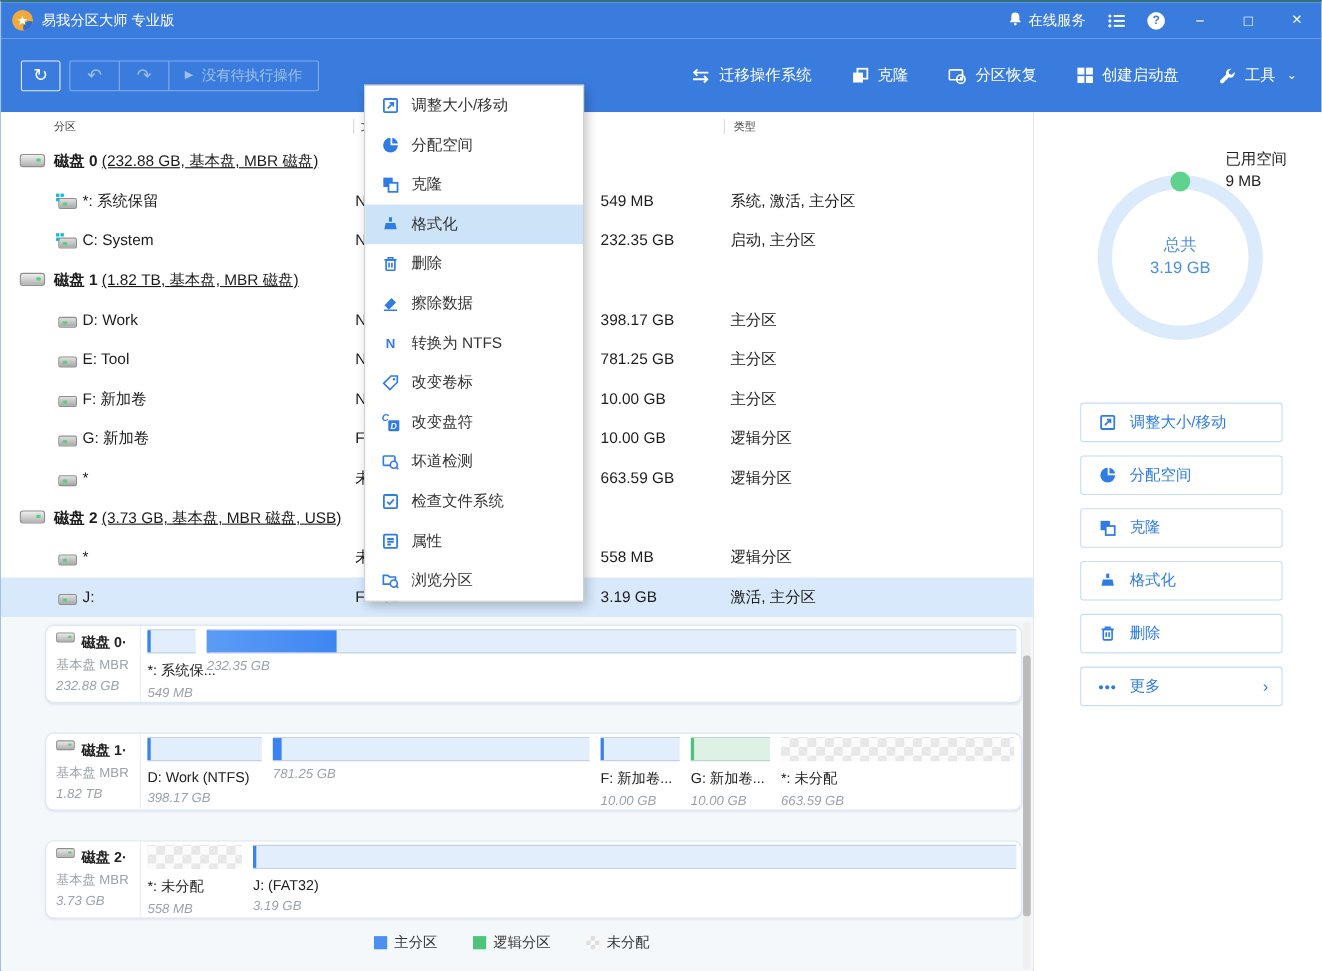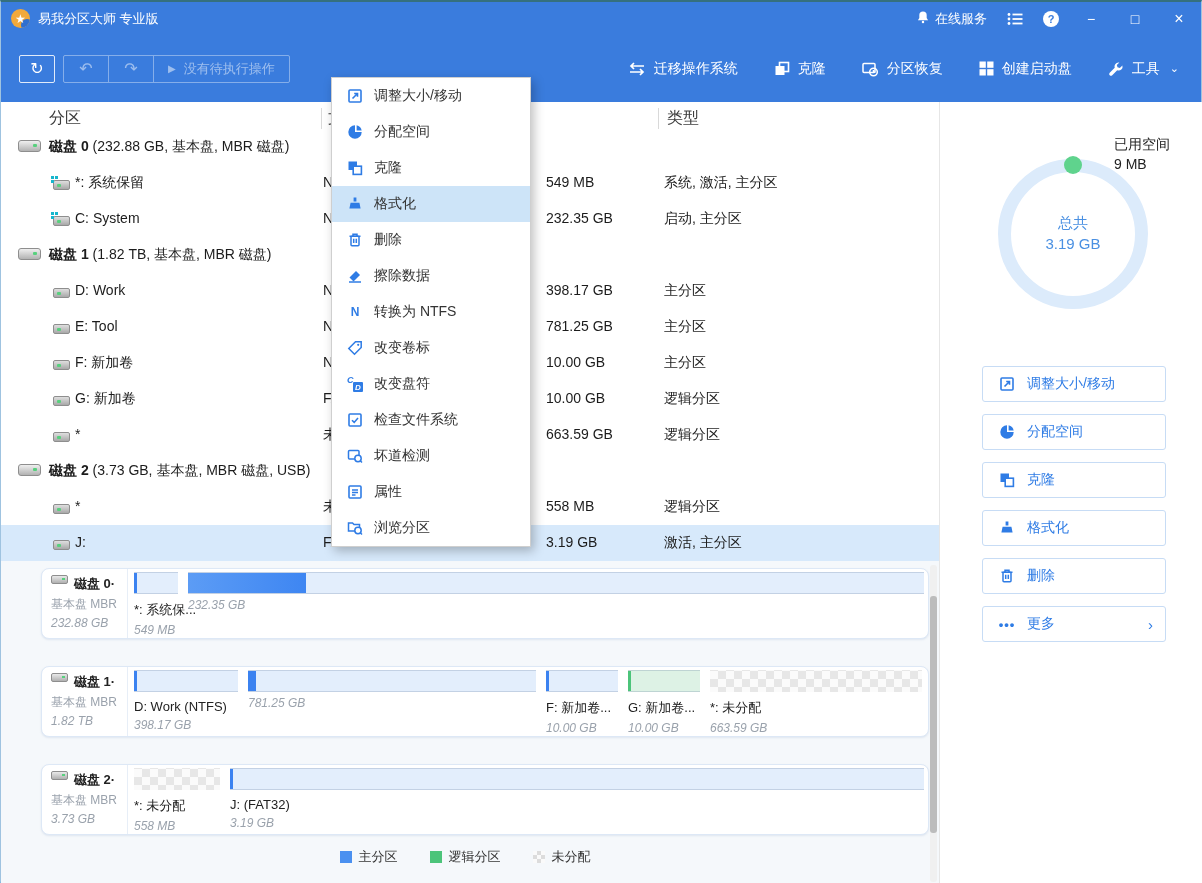--- a/index.html
+++ b/index.html
@@ -29,30 +29,30 @@
   .tool-action { display:flex; align-items:center; gap:8px; }
   .tool-action svg { display:block; }
   .chev { font-size:11px; margin-left:2px; }
 
   
   .table-area { position:absolute; left:0; top:100px; width:938px; height:459px; background:#fff; }
   .right-panel { position:absolute; left:938px; top:100px; width:264px; height:783px; background:#fff; border-left:1px solid #e6e6e6; }
   .bottom-panel { position:absolute; left:0; top:559px; width:938px; height:324px; background:#f5f8fb; }
 
   
-  .thead { position:relative; height:27px; font-size:16px; color:#3c3c3c; }
+  .thead { position:relative; height:27px; font-size:10px; color:#3c3c3c; }
   .thead span { position:absolute; top:6px; }
   .h-part { left:48px; }
   .h-fs { left:320px; border-left:1px solid #d9d9d9; padding-left:6px; }
   .h-type { left:657px; border-left:1px solid #d9d9d9; padding-left:8px; }
   .trow { position:relative; height:36px; font-size:14px; color:#1c1c1c; }
   .trow.selected { background:#d7e9fb; }
   .trow span.cell { position:absolute; top:9px; white-space:nowrap; }
   .c-name { left:48px; font-weight:bold; }
-  .c-info { font-weight:normal; }
+  .c-info { font-weight:normal;text-decoration:underline; }
   .c-label { left:74px; }
   .c-fs { left:322px; }
   .c-cap { left:545px; }
   .c-type { left:663px; }
   .dicon { position:absolute; left:17px; top:11px; width:23px; height:12px; background:linear-gradient(#efefef,#b2b2b2); border:1px solid #8e8e8e; border-radius:3px; }
   .dicon::after { content:""; position:absolute; right:3px; top:3px; width:4px; height:3px; background:#58d07e; border-radius:1px; }
   .picon { position:absolute; left:52px; top:15px; width:17px; height:10px; background:linear-gradient(#dfdfdf,#a8a8a8); border:1px solid #8e8e8e; border-radius:2px; }
   .picon::after { content:""; position:absolute; left:3px; bottom:2px; width:4px; height:3px; background:#58d07e; border-radius:1px; }
   .picon.badge::before { content:""; position:absolute; left:-3px; top:-5px; width:3px; height:3px; background:#17b6cd; box-shadow:4px 0 0 #17b6cd, 0 4px 0 #17b6cd; }
 
@@ -544,41 +544,41 @@
     </div>
     <div class="mi">
       <span class="ic cd-ic">
           <i class="cc">C</i>
           <i class="dd">D</i>
         </span>
       <span>改变盘符</span>
     </div>
     <div class="mi">
       <span class="ic">
-          <svg width="16" height="16" viewBox="0 0 16 16" fill="none" stroke="#2f7ce5" stroke-width="1.6">
-            <rect x="2" y="2" width="12" height="12" rx="1"></rect>
-            <path d="M5 8.2 7.2 10.4 11 6"></path>
-          </svg>
-        </span>
-      <span>检查文件系统</span>
-    </div>
-    <div class="mi">
-      <span class="ic">
           <svg width="16" height="16" viewBox="0 0 16 16" fill="none" stroke="#2f7ce5" stroke-width="1.5">
             <rect x="1.5" y="2.5" width="10.5" height="8.5" rx="1"></rect>
             <circle cx="11" cy="10.5" r="3.2" fill="#fff"></circle>
             <path d="M13.3 12.8 15 14.5"></path>
           </svg>
         </span>
       <span>坏道检测</span>
     </div>
     <div class="mi">
       <span class="ic">
           <svg width="16" height="16" viewBox="0 0 16 16" fill="none" stroke="#2f7ce5" stroke-width="1.6">
             <rect x="2" y="2" width="12" height="12" rx="1"></rect>
+            <path d="M5 8.2 7.2 10.4 11 6"></path>
+          </svg>
+        </span>
+      <span>检查文件系统</span>
+    </div>
+    <div class="mi">
+      <span class="ic">
+          <svg width="16" height="16" viewBox="0 0 16 16" fill="none" stroke="#2f7ce5" stroke-width="1.6">
+            <rect x="2" y="2" width="12" height="12" rx="1"></rect>
             <path d="M5 6h6M5 8.5h6M5 11h3.5"></path>
           </svg>
         </span>
       <span>属性</span>
     </div>
     <div class="mi">
       <span class="ic">
           <svg width="16" height="16" viewBox="0 0 16 16" fill="none" stroke="#2f7ce5" stroke-width="1.5">
             <path d="M1.5 11V3h4l1.5 1.5h5.5V11Z"></path>
             <circle cx="11" cy="10.5" r="3.2" fill="#fff"></circle>

